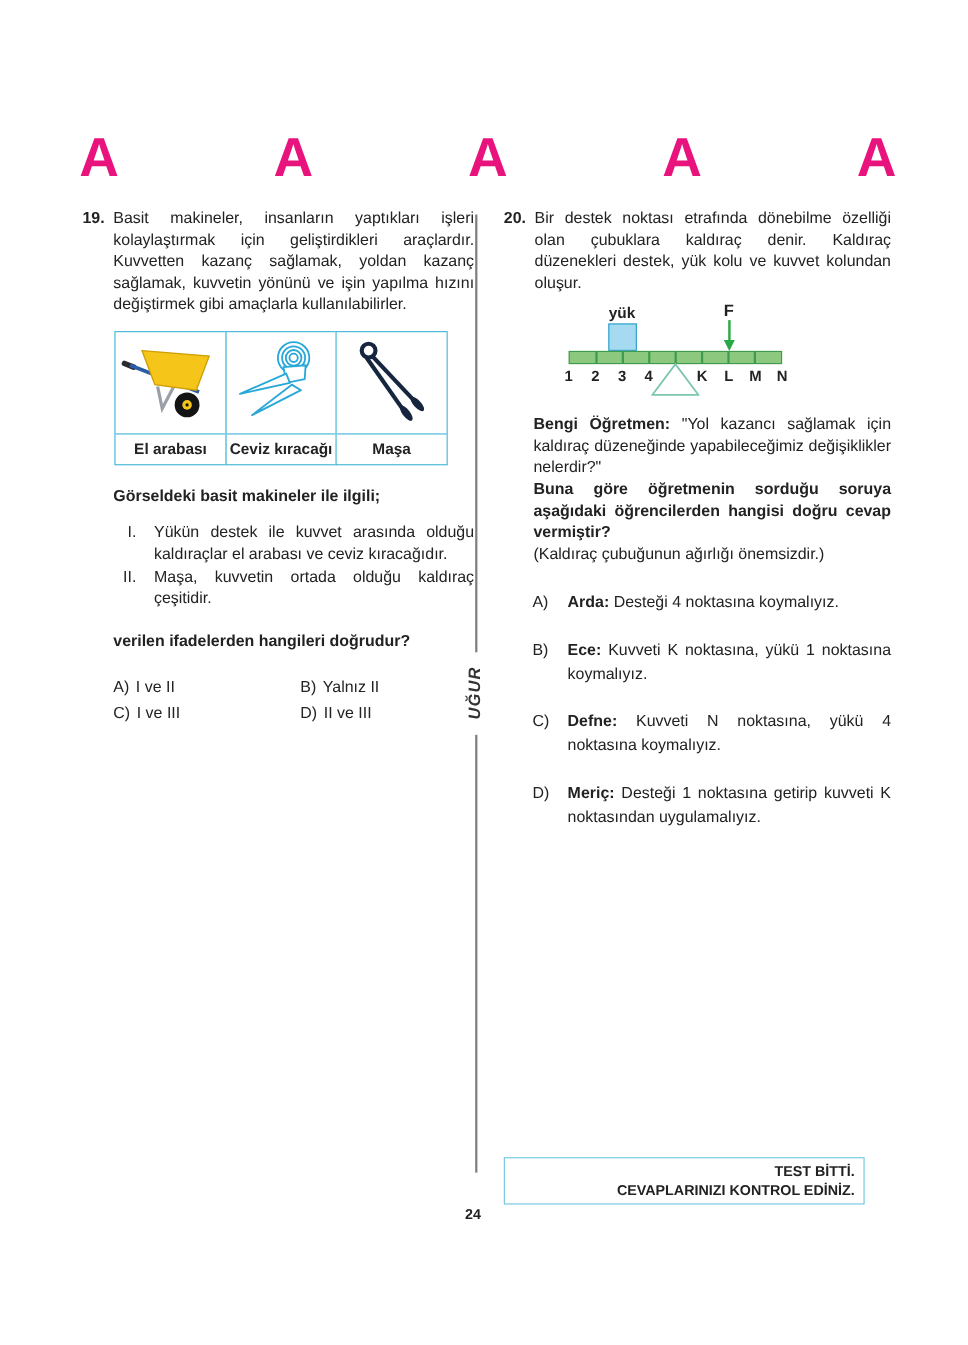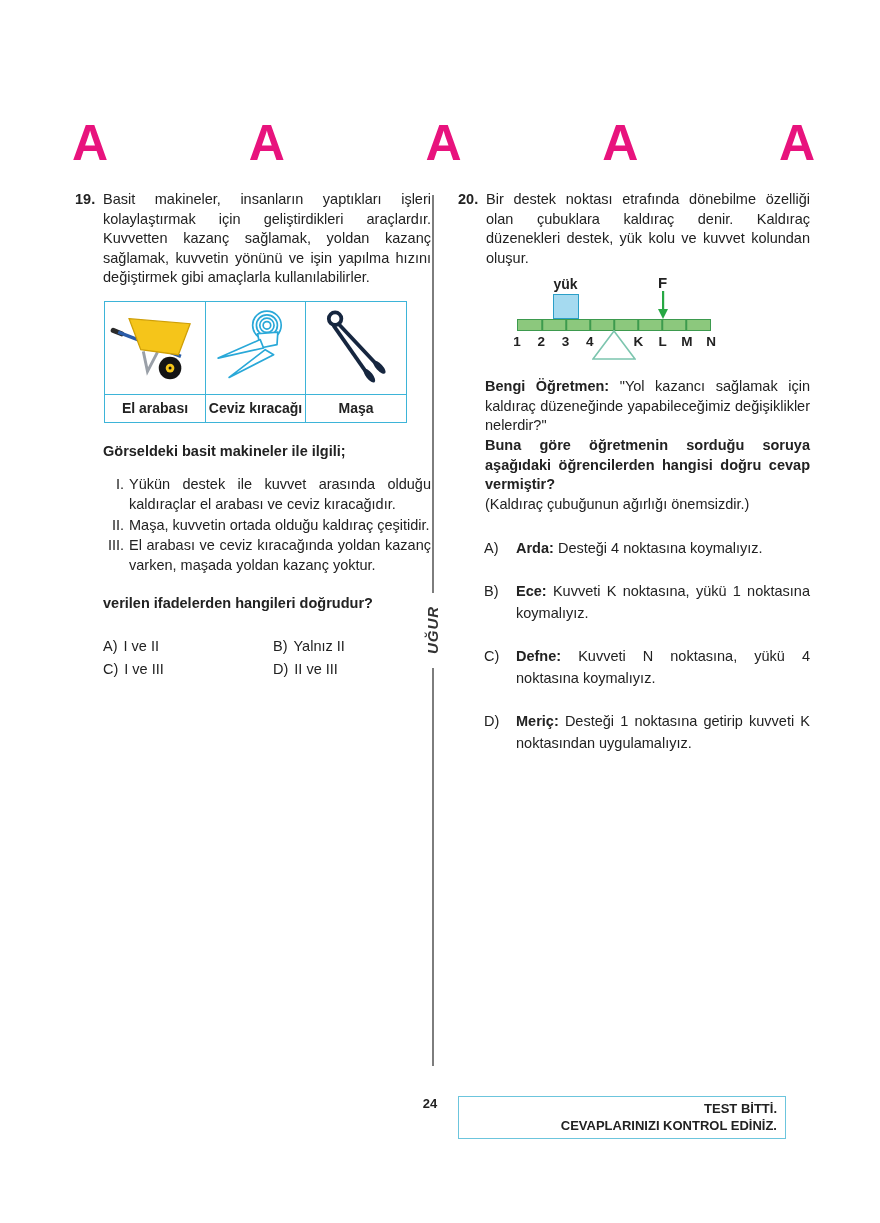--- a/index.html
+++ b/index.html
@@ -40,21 +40,21 @@
   .img-cell:first-child { margin-left:1px; }
   .img-area { height:92px; display:flex; align-items:center; justify-content:center; }
   .img-label {
     border-top:1.5px solid #3db4d8; height:28px; display:flex; align-items:center;
     justify-content:center; font-weight:bold; font-size:14px; white-space:nowrap;
   }
   .subtitle { margin:19px 0 0 28px; font-weight:bold; }
   .statements { margin:14px 0 0 28px; }
   .stmt { display:flex; margin-bottom:1px; }
   .stmt .numeral { flex:none; width:21px; text-align:right; }
-  .stmt .stext { flex:1; margin-left:5px; text-align:justify; }
+  .stmt .stext { flex:1; margin-left:16px; text-align:justify; }
   .q19-question { margin:19px 0 0 28px; font-weight:bold; }
   .options-grid {
     margin:23px 0 0 28px; display:grid; grid-template-columns:170px 1fr; row-gap:4px;
   }
   .opt-inline .letter { margin-right:6px; }
   
   .lever-wrap { position:relative; width:194px; height:86px; margin:9px 0 5px 59px; }
   .load-label { position:absolute; left:25%; top:-2px; transform:translateX(-50%); font-weight:bold; font-size:14px; }
   .load-box {
     position:absolute; left:25%; top:17px; transform:translateX(-50%);
@@ -71,21 +71,21 @@
   .fulcrum { position:absolute; left:50%; top:53px; transform:translateX(-50%); }
   .para { margin-top:14px; text-align:justify; margin-left:27px; }
   .q20-boldq { margin-top:0; margin-left:27px; font-weight:bold; text-align:justify; }
   .q20-note { margin-left:27px; }
   .q20-options { margin:23px 0 0 26px; }
   .q20-opt { display:flex; margin-bottom:20px; line-height:1.55; }
   .q20-opt .letter { flex:none; width:32px; }
   .q20-opt .otext { flex:1; text-align:justify; }
   
   .end-box {
-    position:absolute; left:458px; top:1096px; width:328px;
+    position:absolute; left:458px; top:1052px; width:328px;
     border:1.2px solid #6cc5dd; padding:3px 8px 4px 8px;
     text-align:right; font-weight:bold; font-size:13px; line-height:1.32;
     font-family:"Liberation Sans","DejaVu Sans",sans-serif;
   }
   .page-num {
     position:absolute; left:0; right:20px; top:1096px; text-align:center;
     font-weight:bold; font-size:13px;
   }
 </style>
 </head>
@@ -159,24 +159,20 @@
     <p class="subtitle">Görseldeki basit makineler ile ilgili;</p>
 
     <div class="statements">
       <div class="stmt">
         <span class="numeral">I.</span>
         <div class="stext">Yükün destek ile kuvvet arasında olduğu kaldıraçlar el arabası ve ceviz kıracağıdır.</div>
       </div>
       <div class="stmt">
         <span class="numeral">II.</span>
         <div class="stext">Maşa, kuvvetin ortada olduğu kaldıraç çeşitidir.</div>
-      </div>
-      <div class="stmt">
-        <span class="numeral">III.</span>
-        <div class="stext">El arabası ve ceviz kıracağında yoldan kazanç varken, maşada yoldan kazanç yoktur.</div>
       </div>
     </div>
 
     <p class="q19-question">verilen ifadelerden hangileri doğrudur?</p>
 
     <div class="options-grid">
       <div class="opt-inline">
         <span class="letter">A)</span><span>I ve II</span>
       </div>
       <div class="opt-inline">

